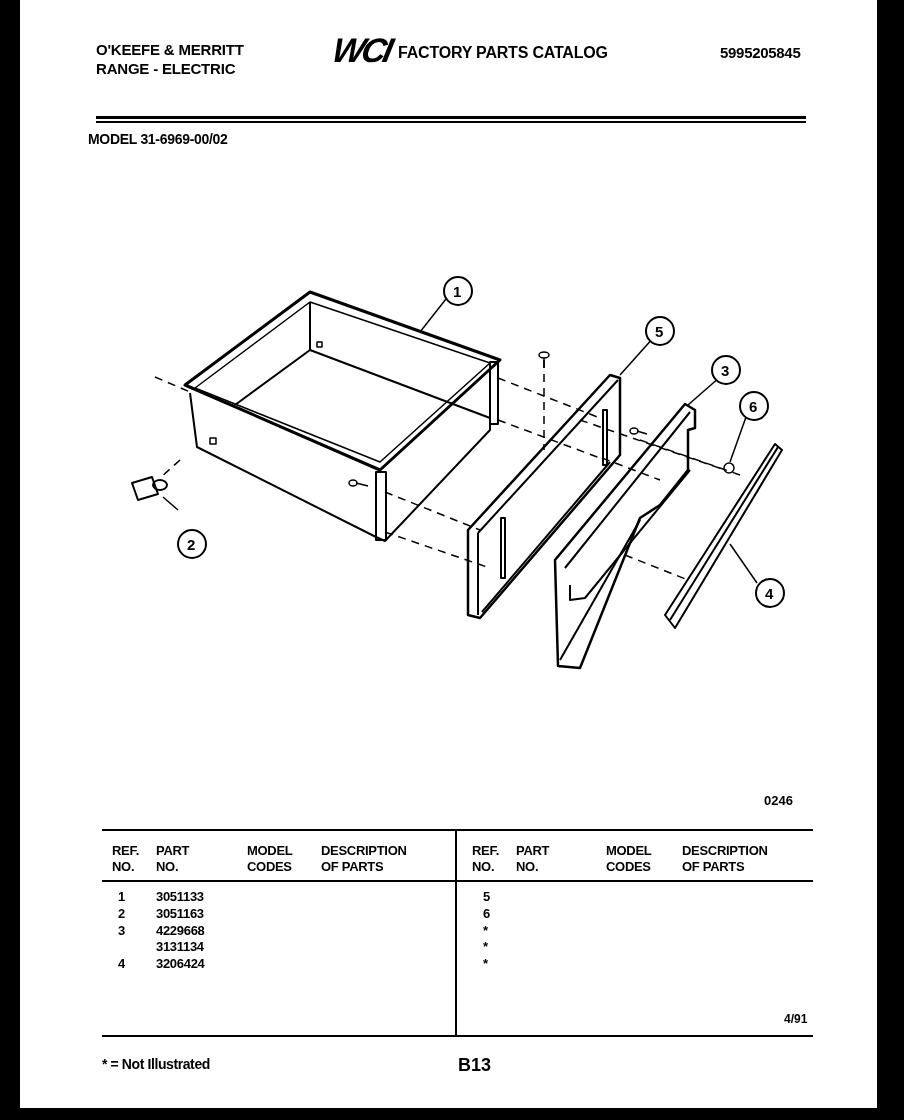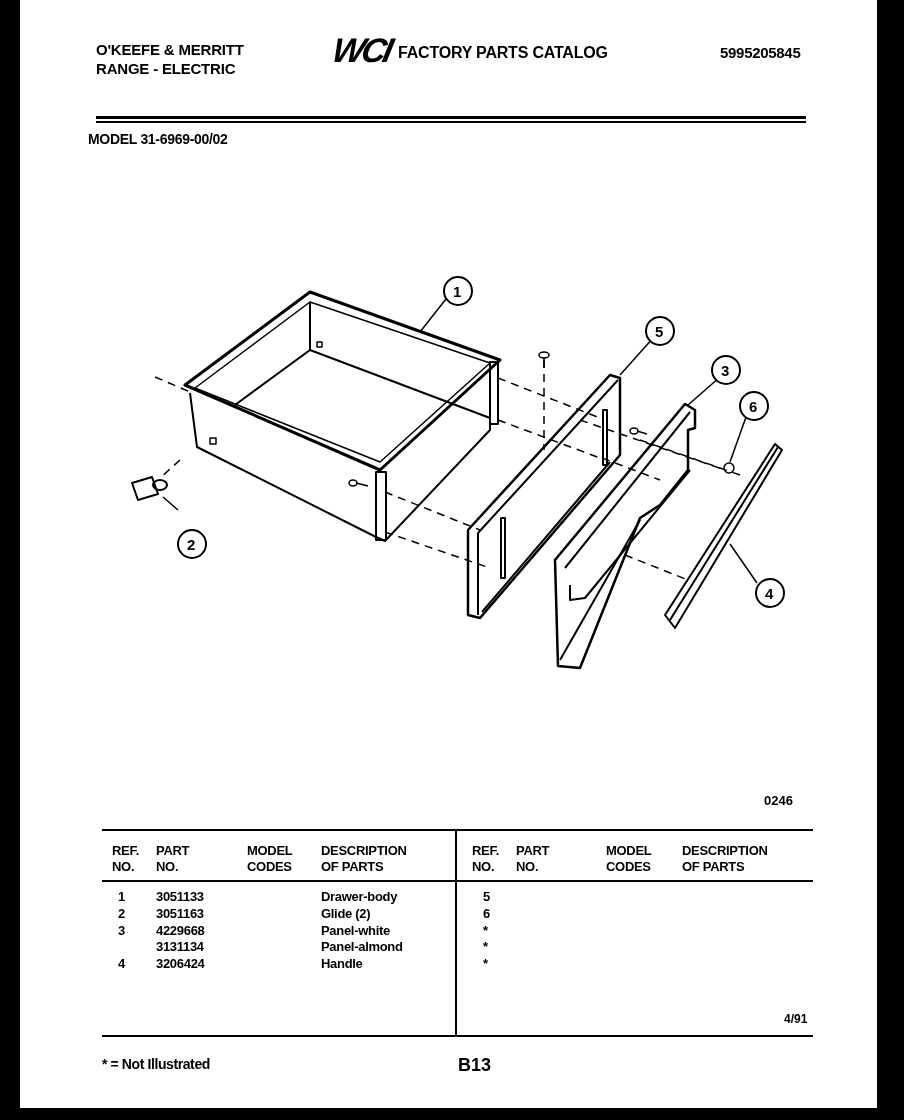--- a/index.html
+++ b/index.html
@@ -194,27 +194,20 @@
       <div style="height:16.8px"></div>
       <div>4</div>
   </div>
   <div class="abs td" style="left:136px;top:889px;">
     <div>3051133</div>
       <div>3051163</div>
       <div>4229668</div>
       <div>3131134</div>
       <div>3206424</div>
   </div>
-  <div class="abs td" style="left:301px;top:889px;">
-    <div>Drawer-body</div>
-      <div>Glide (2)</div>
-      <div>Panel-white</div>
-      <div>Panel-almond</div>
-      <div>Handle</div>
-  </div>
 
   <div class="abs td" style="left:463px;top:889px;width:20px;">
     <div>5</div>
       <div>6</div>
       <div>*</div>
       <div>*</div>
       <div>*</div>
   </div>
 
   <div class="abs footer-note">* = Not Illustrated</div>

